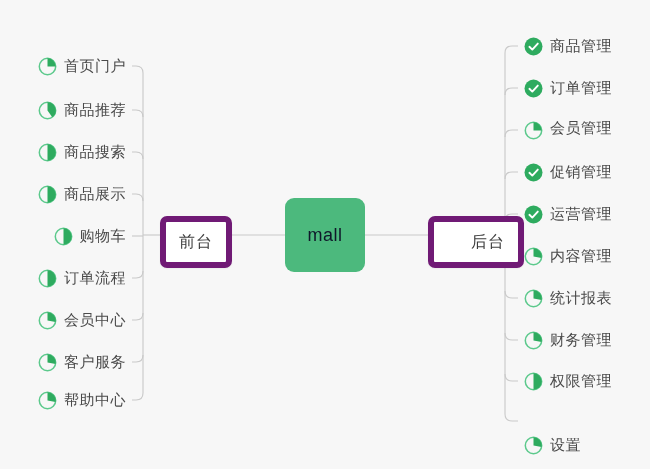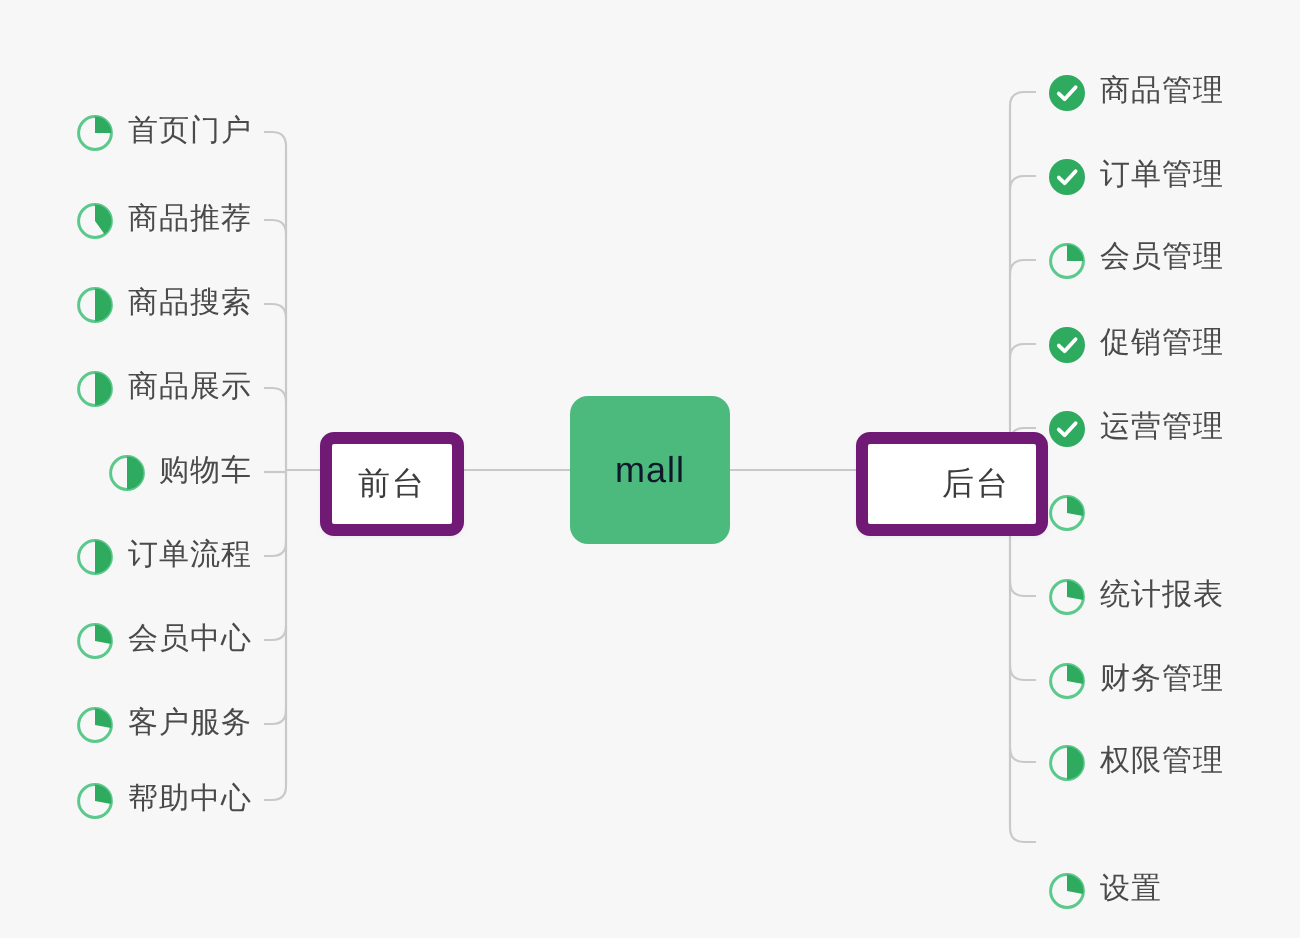--- a/index.html
+++ b/index.html
@@ -223,20 +223,21 @@
         </span>
         <span class="leaf-label">运营管理</span>
       </div>
       <div class="leaf right" style="top: 243px; left: 524px;">
         <span style="display: flex;">
           <svg class="ic" viewBox="0 0 19 19" xmlns="http://www.w3.org/2000/svg">
     <circle cx="9.5" cy="9.5" r="8.2" fill="none" stroke="#5cc98c" stroke-width="1.5"></circle>
     <path d="M9.5 9.5 L9.5 1.3000000000000007 A8.2 8.2 0 0 1 17.554755455975247 11.036526779602944 Z" fill="#2eab5f"></path>
   </svg>
         </span>
+        <span class="leaf-label">内容管理</span>
       </div>
       <div class="leaf right" style="top: 285px; left: 524px;">
         <span style="display: flex;">
           <svg class="ic" viewBox="0 0 19 19" xmlns="http://www.w3.org/2000/svg">
     <circle cx="9.5" cy="9.5" r="8.2" fill="none" stroke="#5cc98c" stroke-width="1.5"></circle>
     <path d="M9.5 9.5 L9.5 1.3000000000000007 A8.2 8.2 0 0 1 17.554755455975247 11.036526779602944 Z" fill="#2eab5f"></path>
   </svg>
         </span>
         <span class="leaf-label">统计报表</span>
       </div>

